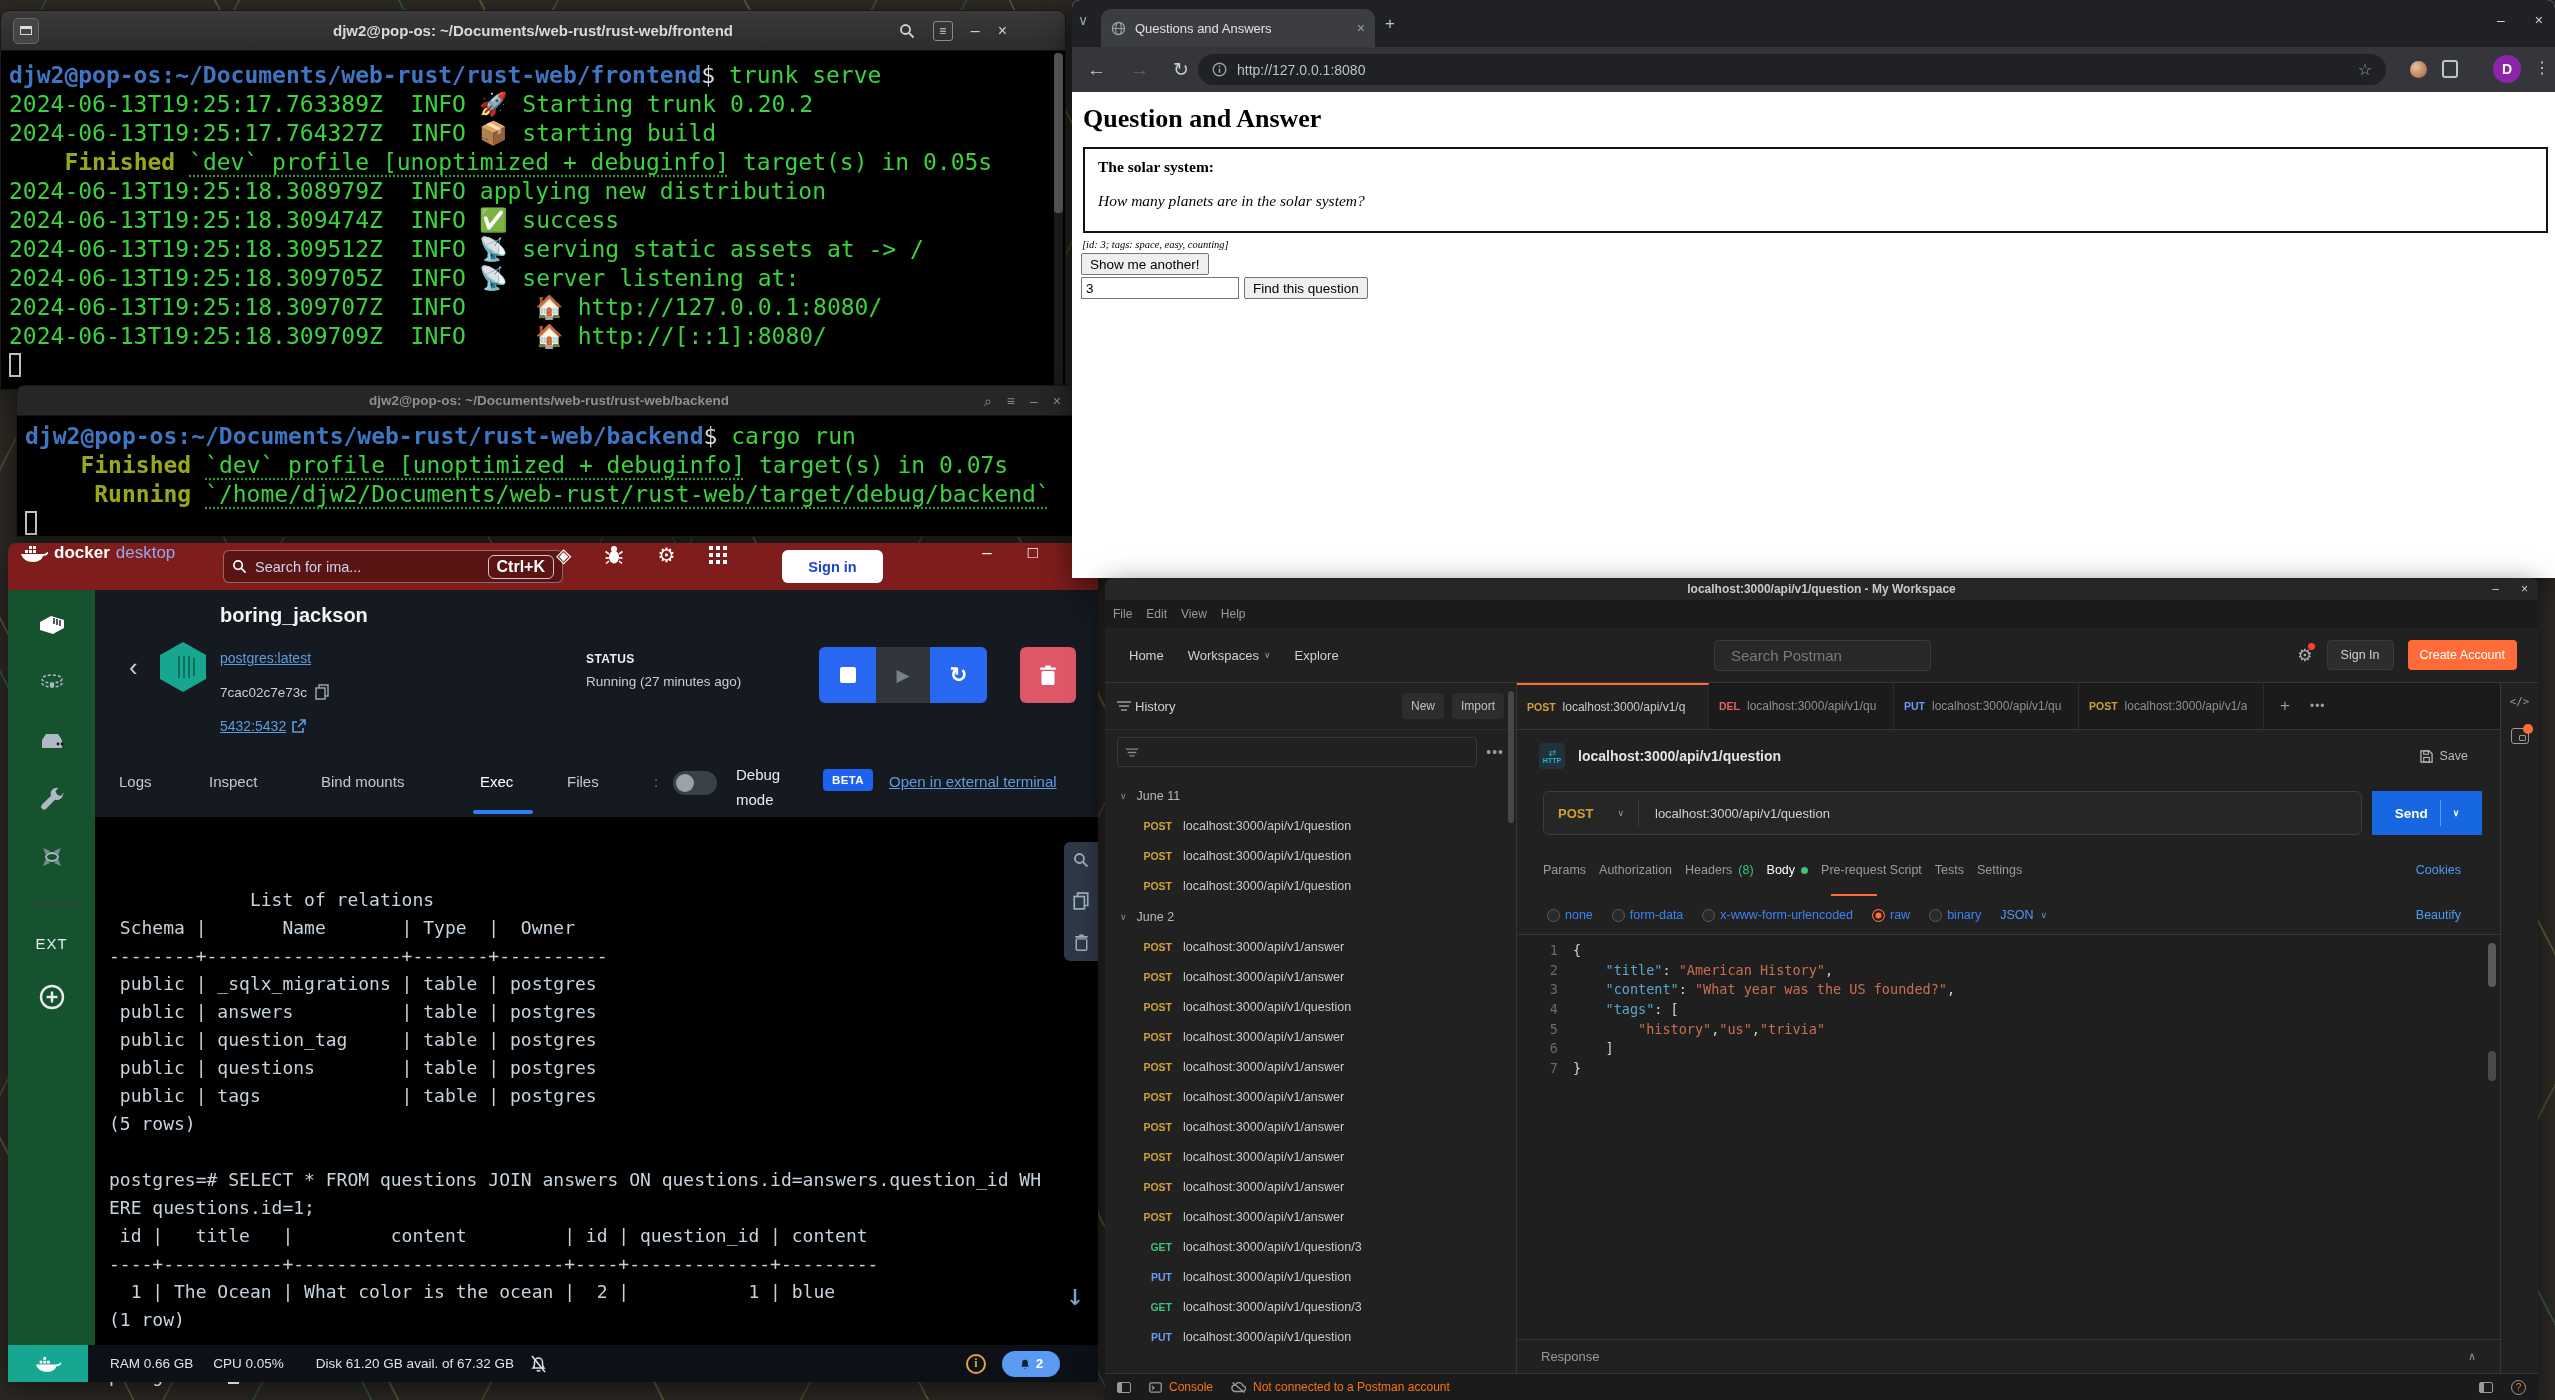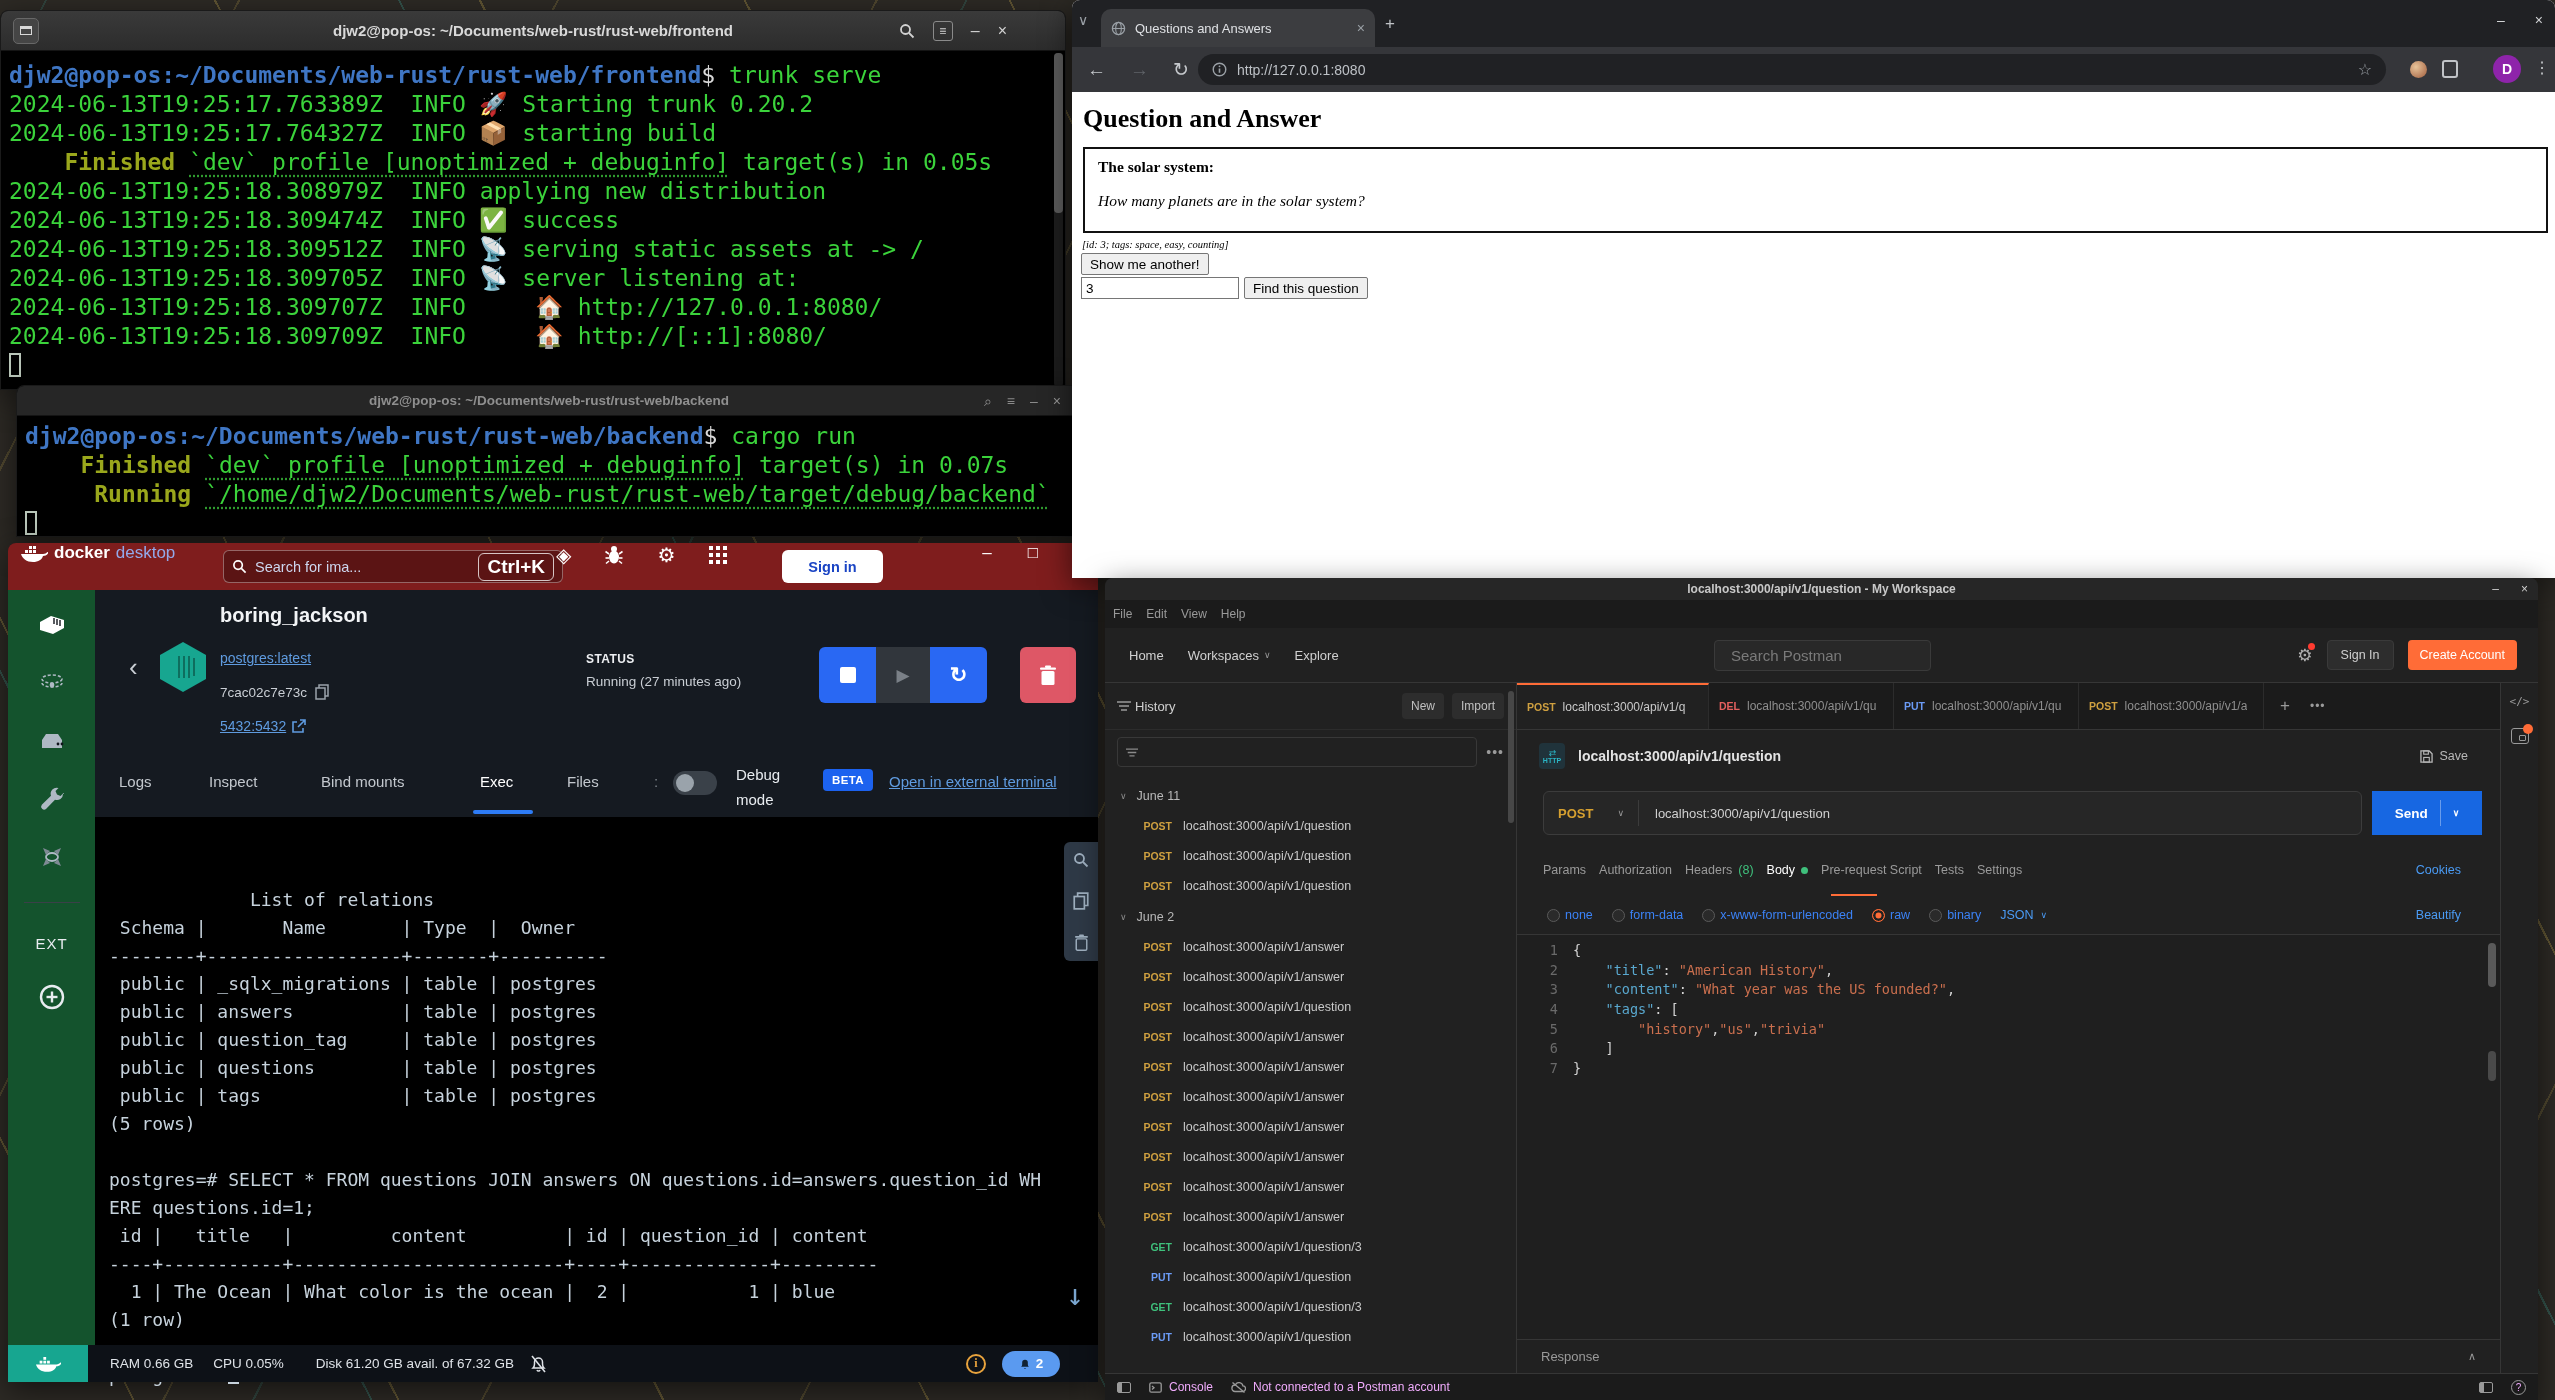--- a/index.html
+++ b/index.html
@@ -43,21 +43,21 @@
 
   
   #docker { left:8px; top:543px; width:1090px; height:839px; background:#151a21; border-radius:8px 8px 0 0; }
   .d-header { height:47px; background:#7f1d1d; border-radius:8px 8px 0 0; display:flex; align-items:flex-start; position:relative; }
   .d-logo { display:flex; align-items:center; gap:6px; margin-left:12px; }
   .d-logo b { color:#fff; font-size:17px; } .d-logo i { color:#93a9ea; font-size:17px; font-style:normal; font-weight:300; }
   .d-search { position:absolute; left:215px; top:7px; width:340px; height:33px; background:rgba(0,0,0,.28);
     border:1px solid rgba(255,255,255,.35); border-radius:6px; display:flex; align-items:center; padding:0 8px; gap:8px; }
   .d-search input { flex:1; background:transparent; border:0; outline:none; color:#dfe5f2; font-size:14.5px; }
   .d-search input::placeholder { color:#cdd6ee; }
-  .d-kbd { border:1.5px solid rgba(255,255,255,.75); border-radius:6px; color:#fff; font-size:19px; font-weight:bold; padding:2px 8px; }
+  .d-kbd { border:1.5px solid rgba(255,255,255,.75); border-radius:6px; color:#fff; font-size:16px; font-weight:bold; padding:2px 8px; }
   .d-hicons { position:absolute; left:548px; display:flex; align-items:center; gap:34px; color:#fff; }
   .d-hicons .ic { font-size:20px; }
   .d-signin { position:absolute; left:774px; width:101px; height:33px; top:7px; background:#fff; color:#1a44c4;
     border-radius:6px; font-size:14.5px; font-weight:600; display:flex; align-items:center; justify-content:center; }
   .d-winctl { position:absolute; right:14px; display:flex; gap:36px; color:#fff; font-size:17px; }
   .d-body { display:flex; height:755px; }
   .d-sidebar { width:87px; background:#14532d; display:flex; flex-direction:column; align-items:center; padding-top:22px; gap:32px; }
   .d-sidebar .sic { width:30px; height:26px; display:flex; align-items:center; justify-content:center; color:#aeb9c4; }
   .d-sidebar .sic.active { color:#fff; }
   .d-side-div { width:56px; border-top:1px solid #3a4048; }
@@ -236,21 +236,21 @@
   .p-response { height:34px; border-top:1px solid #363636; display:flex; align-items:center; padding:0 24px; }
   .p-resp-label { color:#9a9a9a; font-size:13px; }
   .p-resp-chev { margin-left:auto; color:#9a9a9a; font-size:11px; }
   .p-rail { width:38px; border-left:1px solid #363636; display:flex; flex-direction:column; align-items:center;
     padding-top:12px; gap:20px; }
   .p-code-ic { color:#9a9a9a; font-size:11px; font-family:"DejaVu Sans Mono", monospace; }
   .p-cookie-ic { position:relative; width:18px; height:16px; border:1.5px solid #9a9a9a; border-radius:3px; }
   .p-cookie-ic s { position:absolute; right:2px; bottom:2px; width:7px; height:6px; border:1.5px solid #9a9a9a; border-radius:1px; }
   .p-cookie-ic i { position:absolute; right:-5px; top:-5px; width:10px; height:10px; background:#ff6c37; border-radius:50%; }
   .p-statusbar { height:27px; background:#1b1b1b; border-top:1px solid #363636; display:flex; align-items:center;
-    padding:0 12px; gap:18px; color:#f0abfc; font-size:12px; }
+    padding:0 12px; gap:18px; color:#f97316; font-size:12px; }
   .p-sb-ic { width:14px; height:11px; border:1.5px solid #9a9a9a; border-radius:2px; position:relative; }
   .p-sb-ic::after { content:""; position:absolute; left:0; top:0; bottom:0; width:4px; background:#9a9a9a; }
   .p-console { display:flex; align-items:center; gap:7px; }
   .p-conn { display:flex; align-items:center; gap:7px; }
   .p-sbright { margin-left:auto; display:flex; align-items:center; gap:18px; }
   .p-help { width:15px; height:15px; border:1.5px solid #9a9a9a; border-radius:50%; font-size:10px;
     display:flex; align-items:center; justify-content:center; }
   svg { display:block; }
 </style>
 </head>

